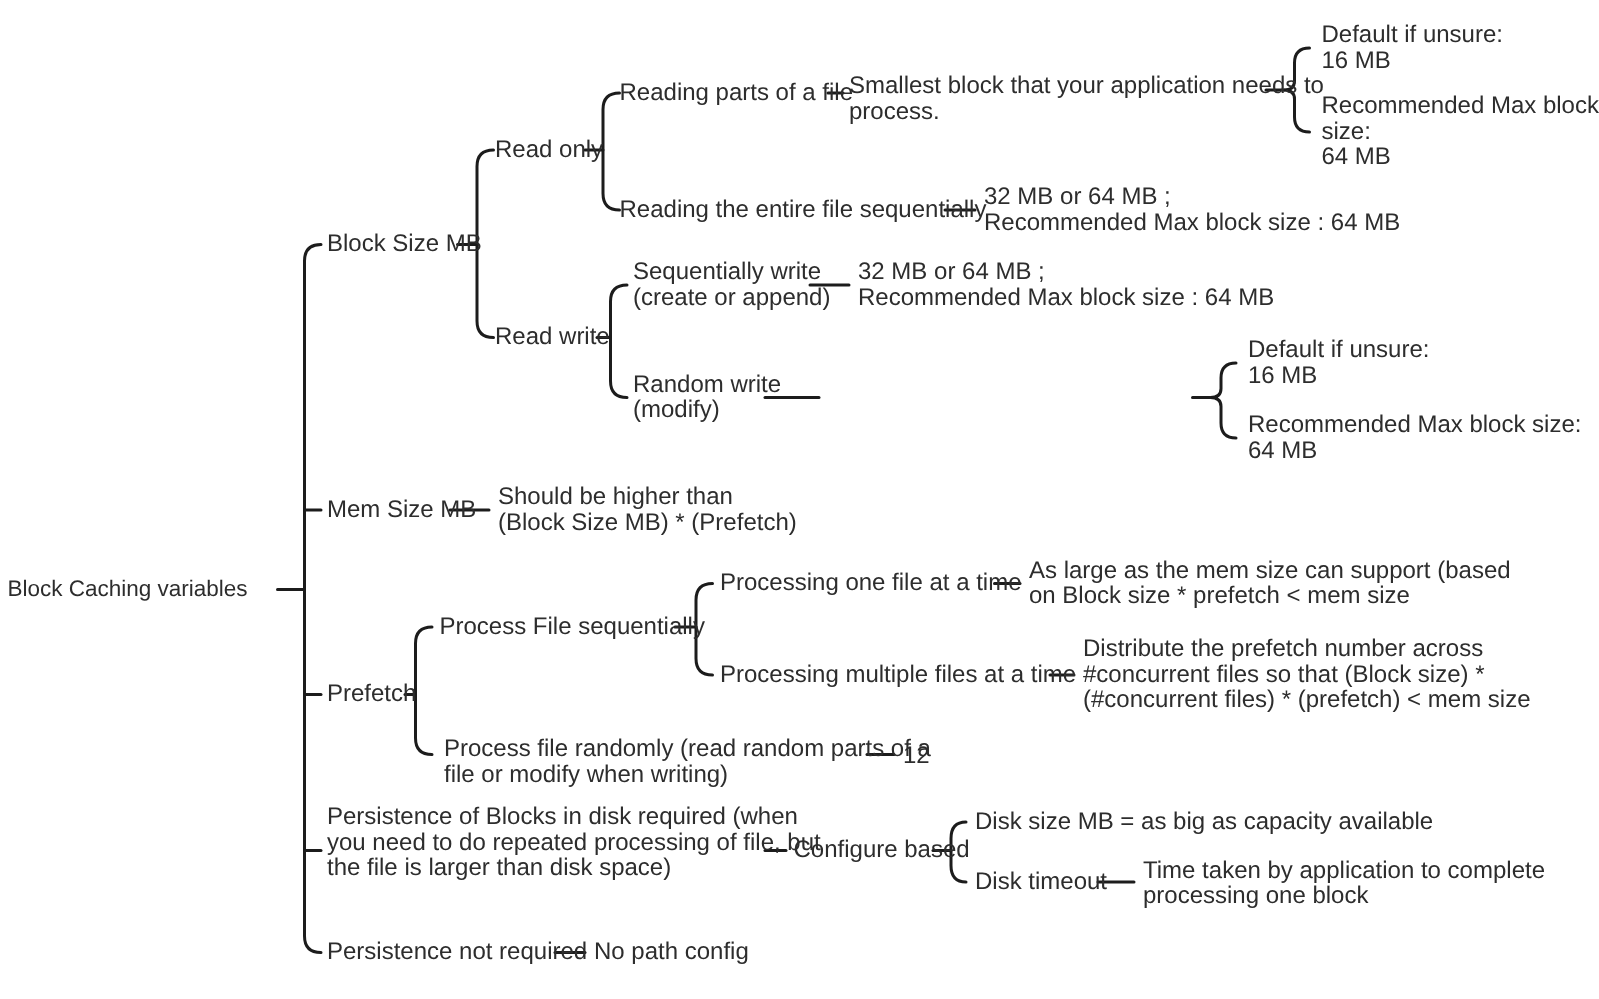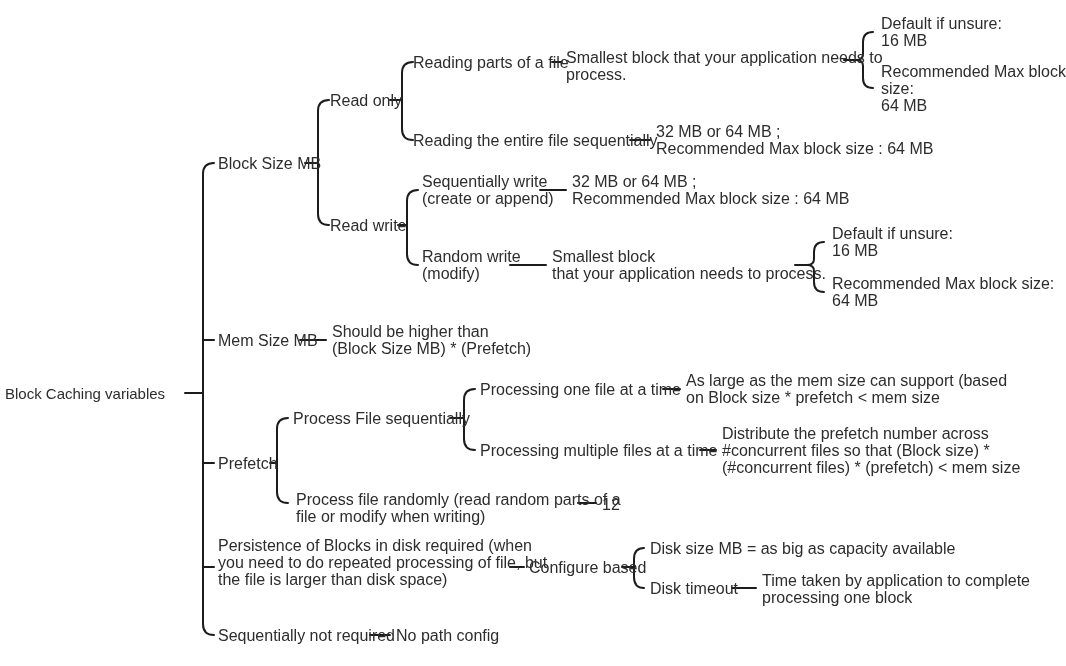--- a/index.html
+++ b/index.html
@@ -87,22 +87,20 @@
   <div class="lbl" style="left:656px;top:140px">32 MB or 64 MB ;
 Recommended Max block size : 64 MB</div>
 
   <div class="lbl" style="left:330px;top:225px">Read write</div>
   <div class="lbl" style="left:422px;top:190px">Sequentially write
 (create or append)</div>
   <div class="lbl" style="left:572px;top:190px">32 MB or 64 MB ;
 Recommended Max block size : 64 MB</div>
   <div class="lbl" style="left:422px;top:265px">Random write
 (modify)</div>
-  <div class="lbl" style="left:552px;top:265px">Smallest block
-that your application needs to process.</div>
   <div class="lbl" style="left:832px;top:242px">Default if unsure:
 16 MB</div>
   <div class="lbl" style="left:832px;top:292px">Recommended Max block size:
 64 MB</div>
 
   <div class="lbl" style="left:218px;top:340px">Mem Size MB</div>
   <div class="lbl" style="left:332px;top:340px">Should be higher than
 (Block Size MB) * (Prefetch)</div>
 
   <div class="lbl" style="left:218px;top:463px">Prefetch</div>
@@ -120,16 +118,16 @@
 
   <div class="lbl" style="left:218px;top:562px">Persistence of Blocks in disk required (when
 you need to do repeated processing of file, but
 the file is larger than disk space)</div>
   <div class="lbl" style="left:529px;top:567px">Configure based</div>
   <div class="lbl" style="left:650px;top:548px">Disk size MB = as big as capacity available</div>
   <div class="lbl" style="left:650px;top:588px">Disk timeout</div>
   <div class="lbl" style="left:762px;top:589px">Time taken by application to complete
 processing one block</div>
 
-  <div class="lbl" style="left:218px;top:635px">Sequentially not required</div>
+  <div class="lbl" style="left:218px;top:635px">Persistence not required</div>
   <div class="lbl" style="left:396px;top:635px">No path config</div>
 
 </div>
 
 </body></html>

